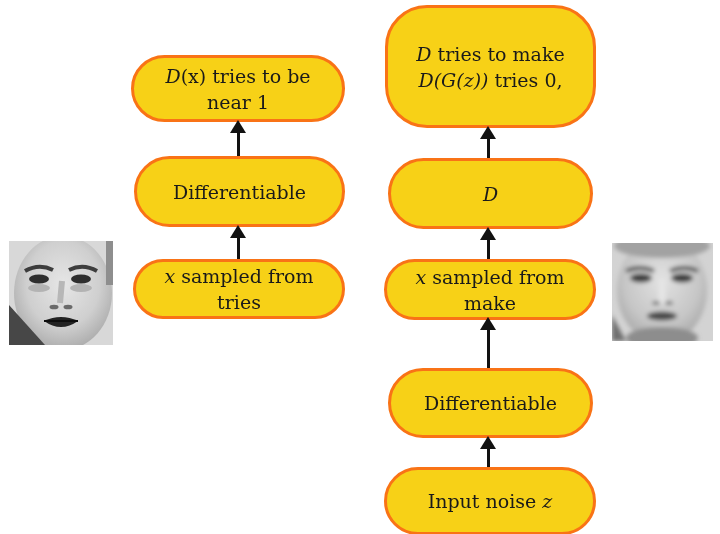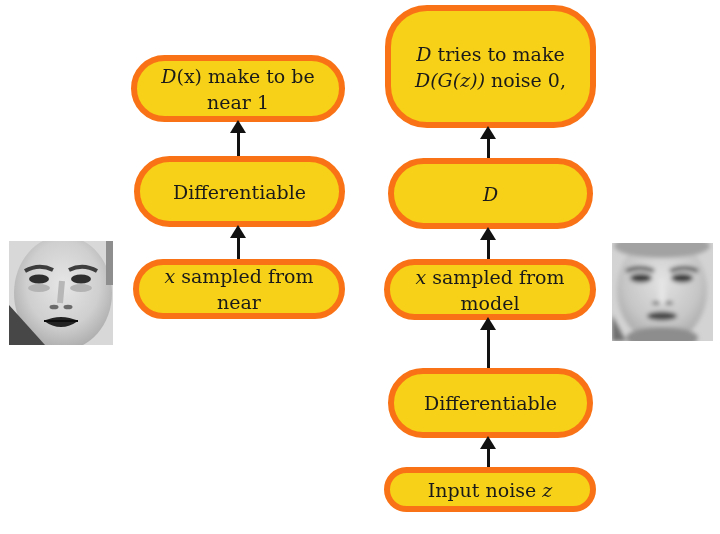--- a/index.html
+++ b/index.html
@@ -11,42 +11,42 @@
     overflow: hidden;
     font-family: "DejaVu Serif", "Liberation Serif", serif;
     color: #1a1a1a;
   }
 
   
   .node {
     position: absolute;
     box-sizing: border-box;
     background: #f7d117;
-    border: 6px solid #f97316;
+    border: 3px solid #f97316;
     border-radius: 999px;
     display: flex;
     flex-direction: column;
     align-items: center;
     justify-content: center;
     text-align: center;
     font-size: 19px;
     line-height: 26px;
   }
   .node .line { white-space: pre; }
   .it { font-style: italic; }
 
   .n-l1 { left: 131px; top: 55px;  width: 214px; height: 67px; }
   .n-l2 { left: 134px; top: 156px; width: 211px; height: 71px; }
   .n-l3 { left: 133px; top: 259px; width: 212px; height: 60px; }
 
   .n-r1 { left: 385px; top: 5px;   width: 211px; height: 123px; border-radius: 42px; line-height: 26px; }
   .n-r2 { left: 388px; top: 158px; width: 205px; height: 71px; }
   .n-r3 { left: 384px; top: 259px; width: 212px; height: 61px; }
   .n-r4 { left: 388px; top: 368px; width: 205px; height: 70px; }
-  .n-r5 { left: 384px; top: 467px; width: 212px; height: 45px; }
+  .n-r5 { left: 384px; top: 467px; width: 212px; height: 68px; }
 
   
   .arrow { position: absolute; width: 16px; }
   .arrow .shaft {
     position: absolute; left: 50%; top: 9px; bottom: 0;
     width: 3px; margin-left: -1.5px; background: #111111;
   }
   .arrow .head {
     position: absolute; left: 50%; top: 0; margin-left: -8px;
     width: 0; height: 0;
@@ -128,65 +128,65 @@
         <ellipse cx="44" cy="60" rx="4" ry="2" fill="#777777"></ellipse>
         <ellipse cx="57" cy="60" rx="4" ry="2" fill="#777777"></ellipse>
         <ellipse cx="50" cy="73" rx="15" ry="4.6" fill="#4a4a4a"></ellipse>
         <ellipse cx="50" cy="95" rx="36" ry="11" fill="#8d8d8d"></ellipse>
         <polygon points="0,72 14,98 0,98" fill="#6f6f6f"></polygon>
       </g>
     </svg>
   </div>
 
   <div class="node n-l1">
-    <div class="line"><span class="it">D</span><span>(x) make to be</span></div>
+    <div class="line"><span class="it">D</span><span>(x) tries to be</span></div>
     <div class="line"><span>near 1</span></div>
   </div>
 
   <div class="arrow a-l1">
     <div class="shaft"></div>
     <div class="head"></div>
   </div>
 
   <div class="node n-l2">
     <div class="line"><span>Differentiable</span></div>
   </div>
 
   <div class="arrow a-l2">
     <div class="shaft"></div>
     <div class="head"></div>
   </div>
 
   <div class="node n-l3">
     <div class="line"><span class="it">x</span><span> sampled from</span></div>
-    <div class="line"><span>near</span></div>
+    <div class="line"><span>tries</span></div>
   </div>
 
   <div class="node n-r1">
     <div class="line"><span class="it">D</span><span> tries to make</span></div>
-    <div class="line"><span class="it">D(G(z))</span><span> noise 0,</span></div>
+    <div class="line"><span class="it">D(G(z))</span><span> tries 0,</span></div>
   </div>
 
   <div class="arrow a-r1">
     <div class="shaft"></div>
     <div class="head"></div>
   </div>
 
   <div class="node n-r2">
     <div class="line"><span class="it">D</span></div>
   </div>
 
   <div class="arrow a-r2">
     <div class="shaft"></div>
     <div class="head"></div>
   </div>
 
   <div class="node n-r3">
     <div class="line"><span class="it">x</span><span> sampled from</span></div>
-    <div class="line"><span>model</span></div>
+    <div class="line"><span>make</span></div>
   </div>
 
   <div class="arrow a-r3">
     <div class="shaft"></div>
     <div class="head"></div>
   </div>
 
   <div class="node n-r4">
     <div class="line"><span>Differentiable</span></div>
   </div>

